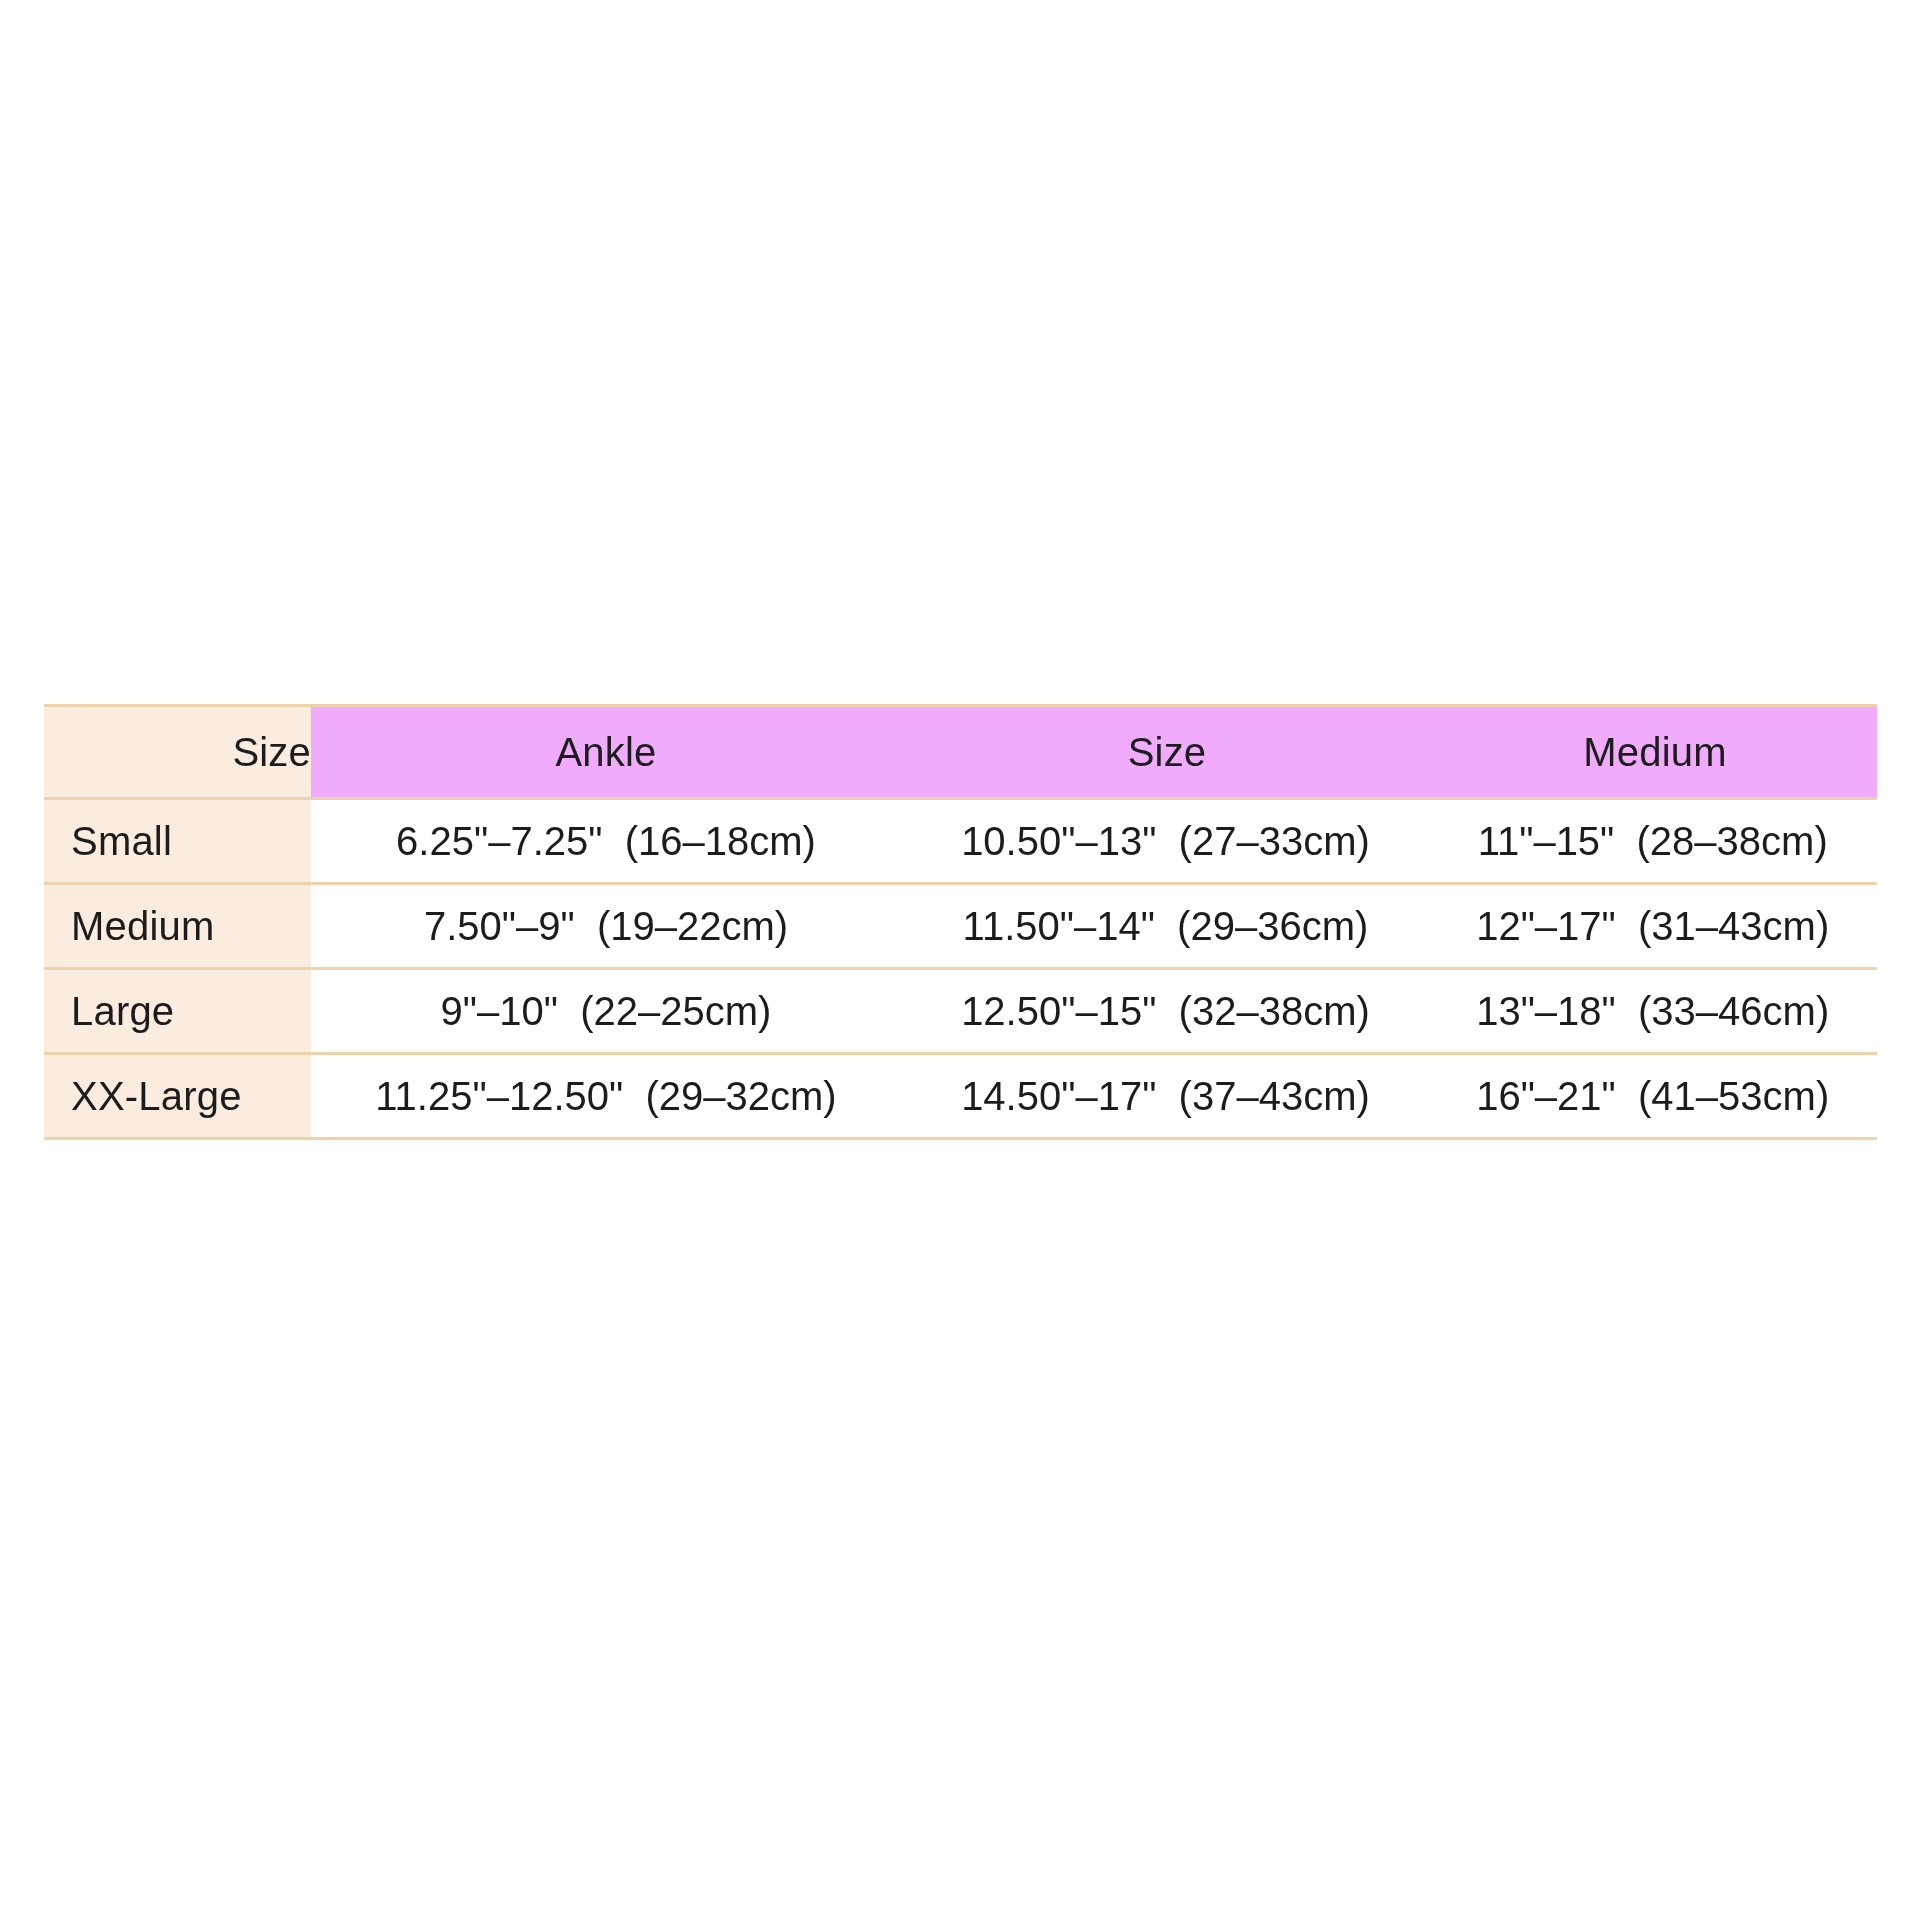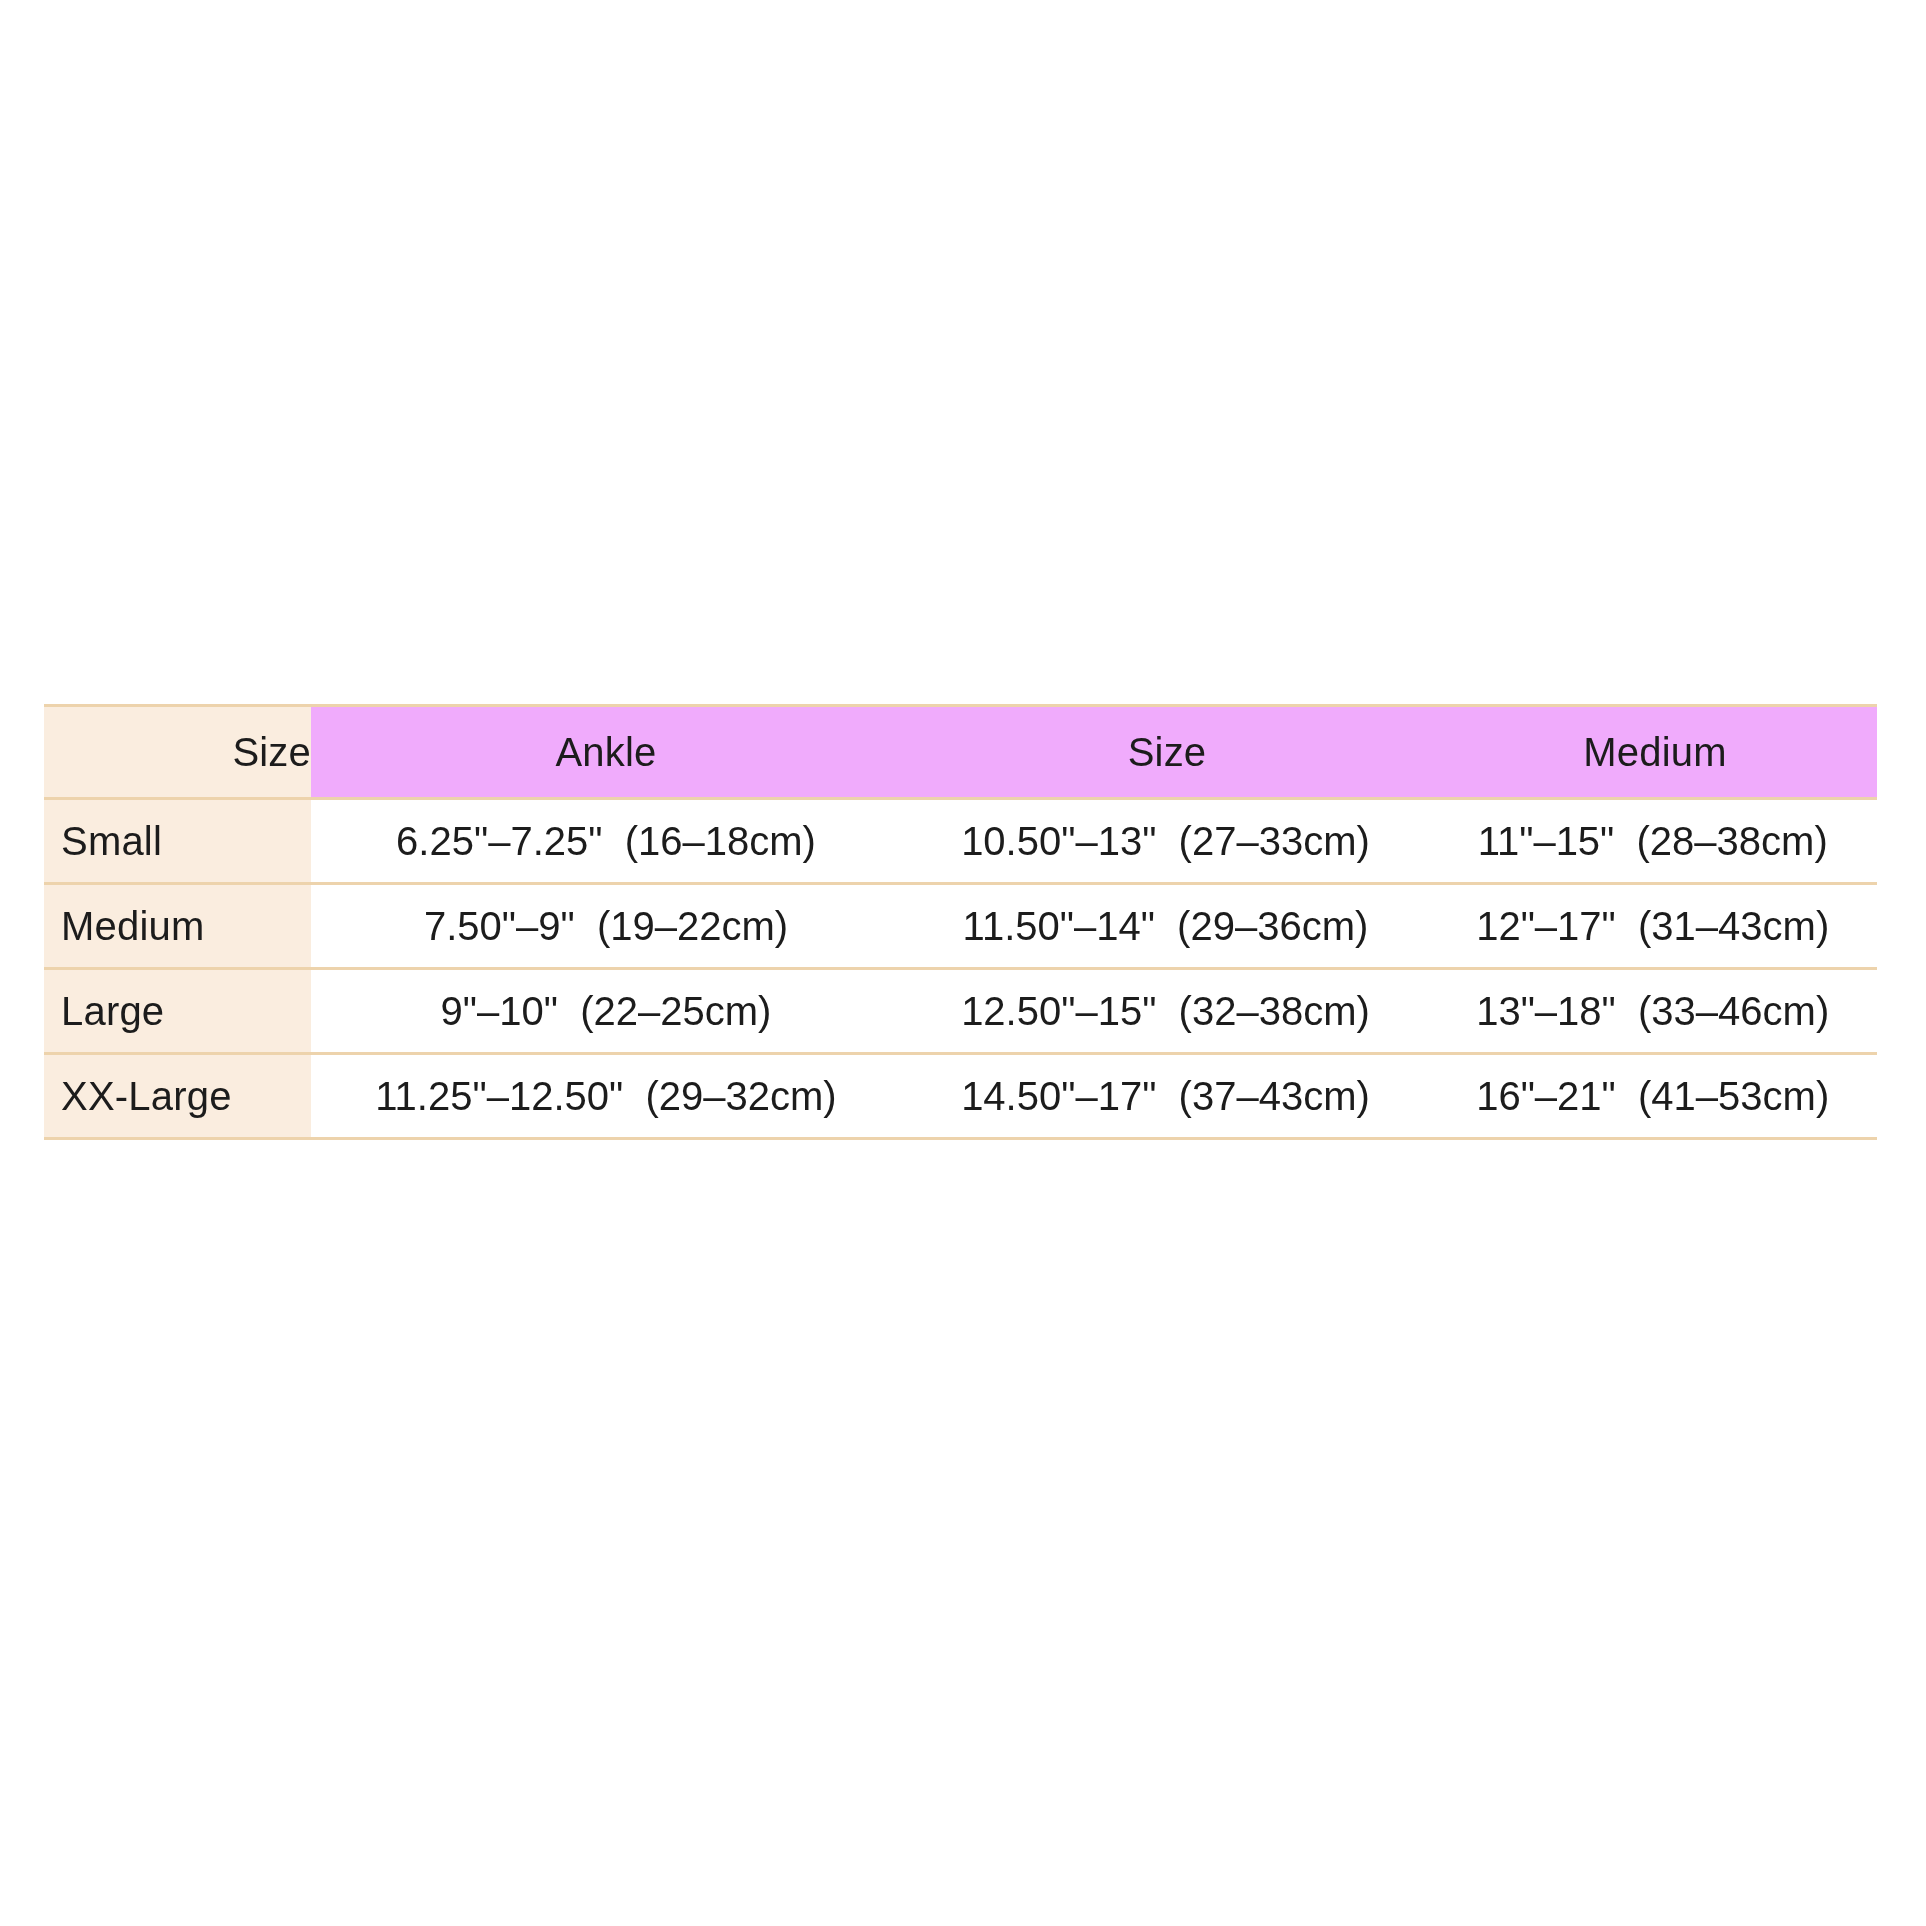--- a/index.html
+++ b/index.html
@@ -73,21 +73,21 @@
   }
 
   
   tr.body-row td {
     height: 82px;
     font-size: 40px;
   }
   tr.body-row td.size-cell {
     background: #faeddf;
     text-align: left;
-    padding-left: 17px;
+    padding-left: 27px;
     letter-spacing: 0.2px;
   }
   tr.body-row td.measure-cell {
     background: #ffffff;
     text-align: center;
     white-space: pre;
   }
 
   
   td.measure-cell.col-ankle  { padding-right: 0px; }

